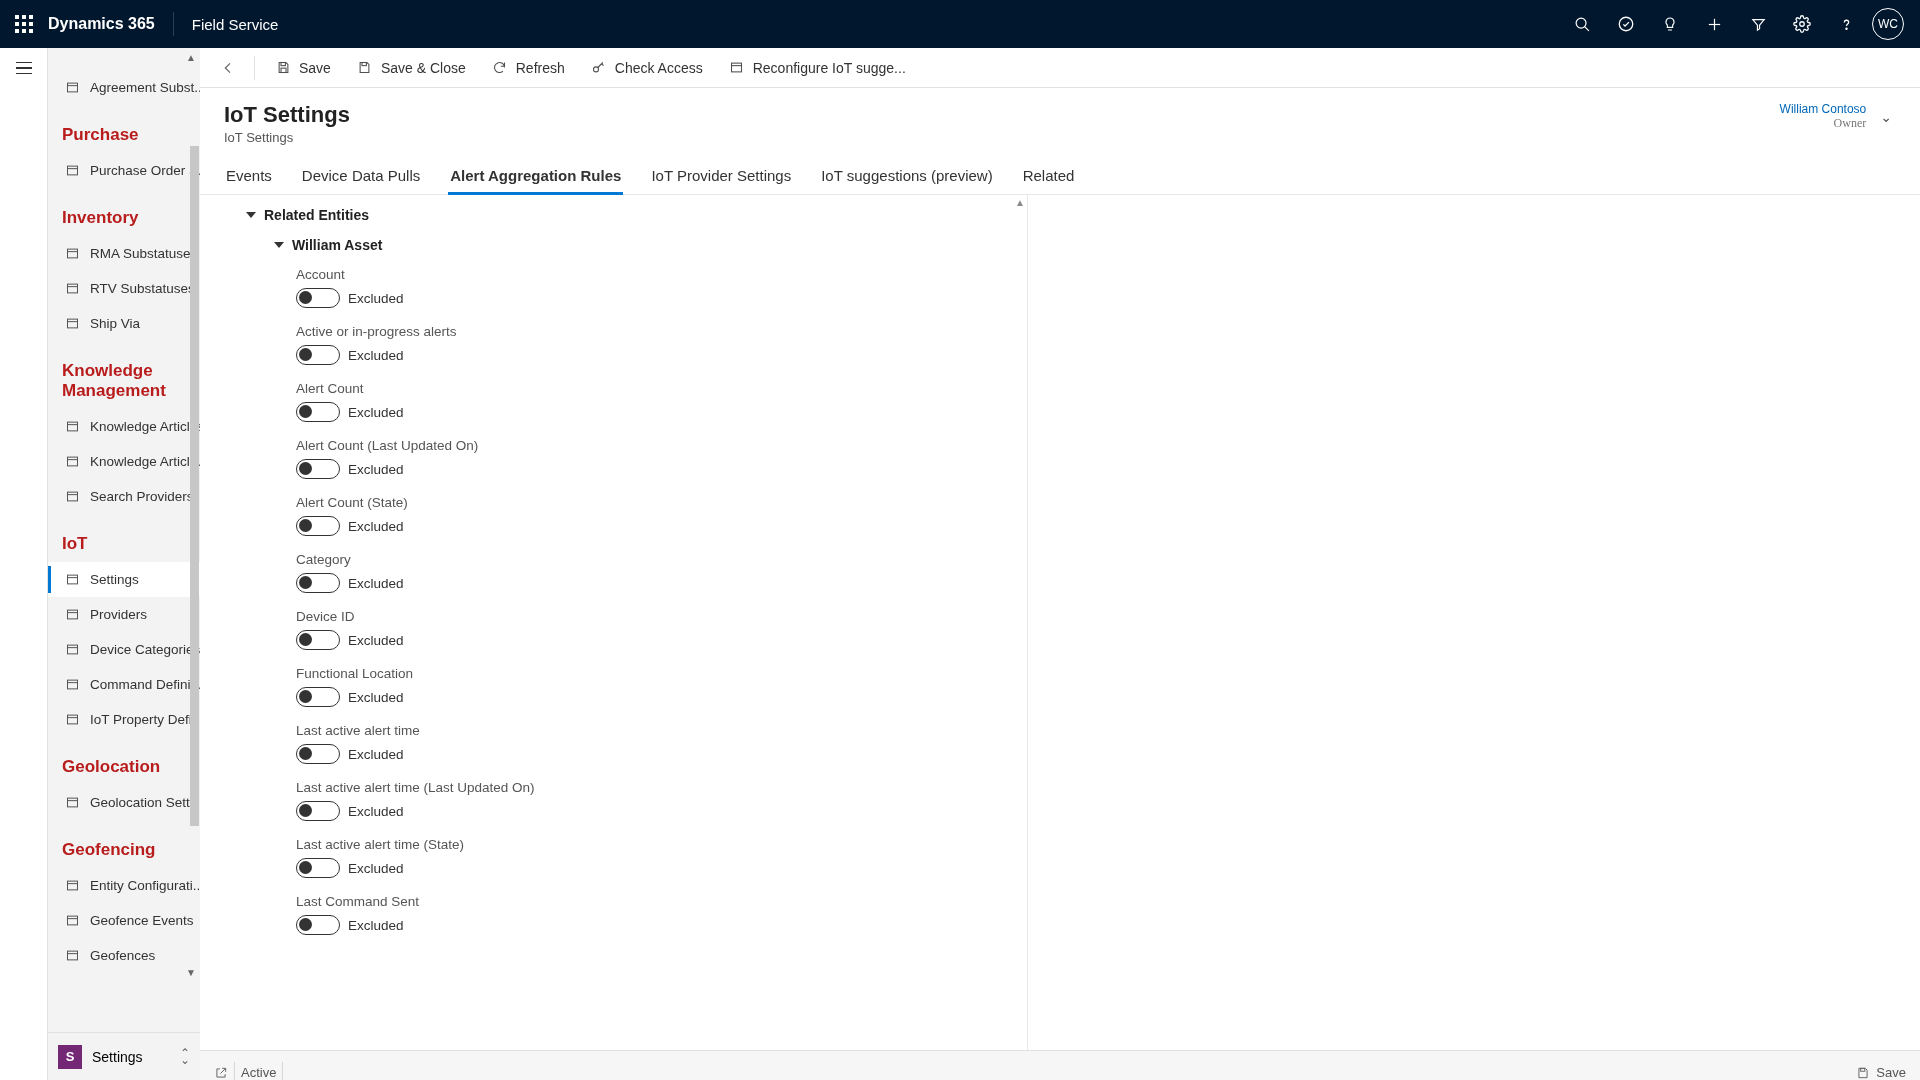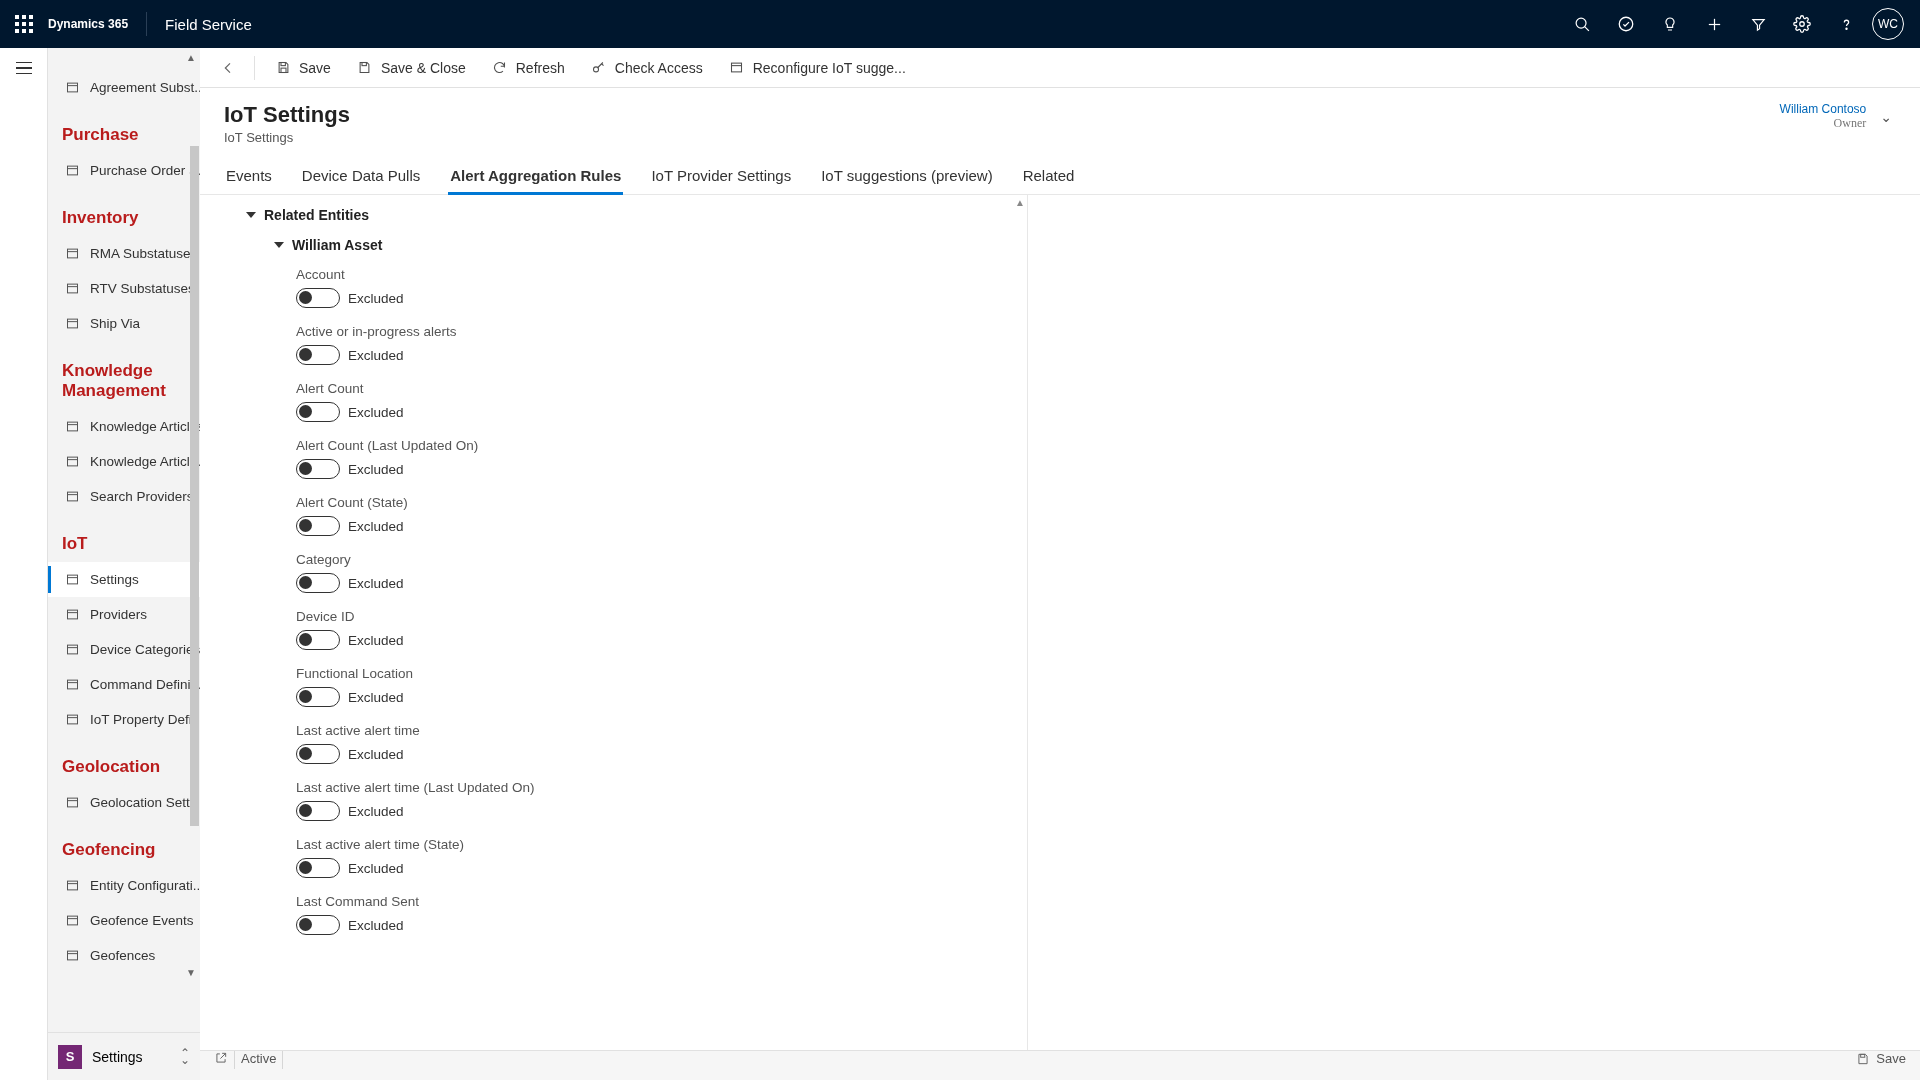--- a/index.html
+++ b/index.html
@@ -2,21 +2,21 @@
 <html><head>
 <meta charset="utf-8">
 <style>
   * { box-sizing: border-box; margin: 0; padding: 0; }
   html, body { width: 1920px; height: 1080px; font-family: "Segoe UI", Arial, sans-serif; overflow: hidden; background: #fff; }
   
   .topbar { height: 48px; background: #00172e; color: #fff; display: flex; align-items: center; }
   .topbar .waffle { width: 48px; height: 48px; display:flex; align-items:center; justify-content:center; cursor:pointer;}
   .waffle-grid { width:18px; height:18px; display:grid; grid-template-columns:repeat(3,4px); grid-template-rows:repeat(3,4px); gap:3px;}
   .waffle-grid span { background:#fff; width:4px; height:4px;}
-  .topbar .brand { font-weight:600; font-size:12px; margin-right:18px;}
+  .topbar .brand { font-weight:600; font-size:16px; margin-right:18px;}
   .topbar .divider { width:1px; height:24px; background:#2a3f56; margin-right:18px;}
   .topbar .module { font-size:15px; }
   .topbar .spacer { flex:1; }
   .topbar .ticon { width:44px; height:48px; display:flex; align-items:center; justify-content:center; cursor:pointer;}
   .topbar .avatar { width:32px; height:32px; border:1.5px solid #fff; border-radius:50%; display:flex; align-items:center; justify-content:center; font-size:12px; margin:0 16px 0 4px; cursor:pointer;}
   
   .shell { display:flex; height:calc(1080px - 48px); }
   
   .rail { width:48px; border-right:1px solid #e1e1e1; background:#fff; display:flex; flex-direction:column; align-items:center;}
   .hamburger { width:48px; height:40px; display:flex; align-items:center; justify-content:center; cursor:pointer;}
@@ -71,21 +71,21 @@
   .subsec .sec-head { font-size:14px;}
   .field { margin-left:22px; margin-bottom:16px;}
   .field .flabel { font-size:13.5px; color:#555; margin-bottom:6px;}
   .toggle-row { display:flex; align-items:center; gap:8px;}
   .toggle { width:44px; height:20px; border:1.5px solid #333; border-radius:11px; position:relative; background:#fff; cursor:pointer;}
   .toggle .knob { position:absolute; left:2px; top:2px; width:13px; height:13px; background:#333; border-radius:50%;}
   .toggle-state { font-size:13.5px; color:#333;}
   .form-scroll-up { position:absolute; right:2px; top:2px; font-size:10px; color:#888;}
   .vdivider-right { flex:1;}
   
-  .statusbar { height:30px; border-top:1px solid #e1e1e1; background:#f6f6f6; display:flex; align-items:flex-start; padding:0 14px; font-size:13px; color:#555; gap:6px;}
+  .statusbar { height:30px; border-top:1px solid #e1e1e1; background:#f6f6f6; display:flex; align-items:flex-end; padding:0 14px; font-size:13px; color:#555; gap:6px;}
   .statusbar .spacer { flex:1;}
   .statusbar .sicon { display:inline-flex; align-items:center;}
   .statusbar .vsep { width:1px; height:18px; background:#d6d6d6;}
   svg { display:block; }
 </style>
 </head>
 <body>
 
 <div class="topbar">
   <div class="waffle">

